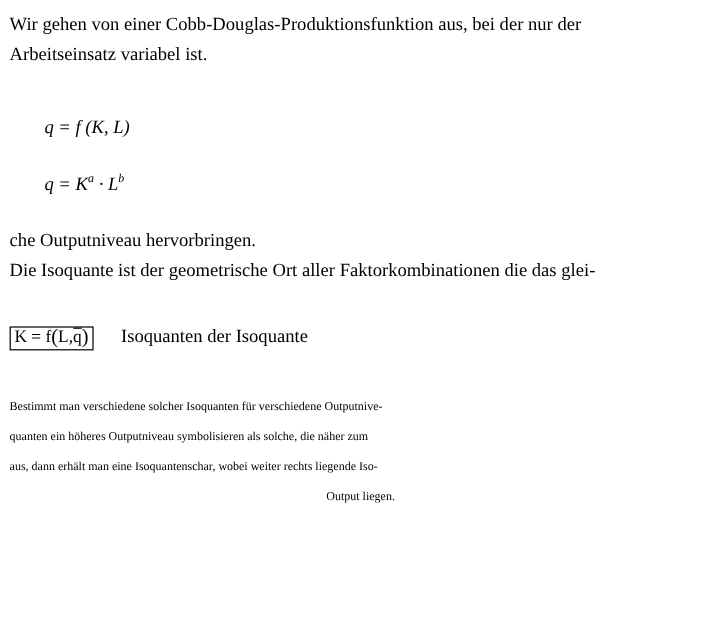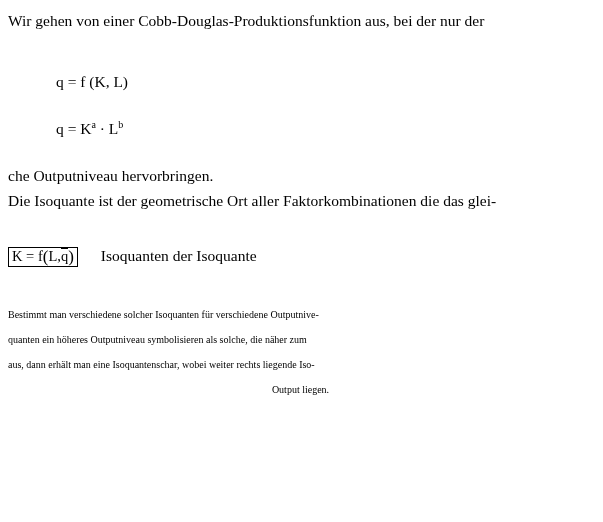--- a/index.html
+++ b/index.html
@@ -27,21 +27,22 @@
     text-align: justify;
     margin: 0;
   }
   .para.nojust {
     text-align: left;
   }
   .intro {
     margin-bottom: 0;
   }
   .formula-block {
-    margin-left: 48px;
+    margin-left: 29px;
+    font-style: italic;
   }
   .formula {
     font-size: 15.5px;
     line-height: 25px;
     white-space: nowrap;
   }
   .sup {
     font-size: 10px;
     vertical-align: super;
     line-height: 0;
@@ -89,20 +90,21 @@
     text-align: center;
   }
 </style>
 </head>
 <body>
 
 <div class="page">
 
   <div class="intro">
     <div class="para nojust">Wir gehen von einer Cobb-Douglas-Produktionsfunktion aus, bei der nur der</div>
+    <div class="para nojust">Arbeitseinsatz variabel ist.</div>
   </div>
 
   <div class="spacer-1"></div>
 
   <div class="formula-block">
     <div class="formula">q = f (K, L)</div>
   </div>
 
   <div class="spacer-2"></div>
 

